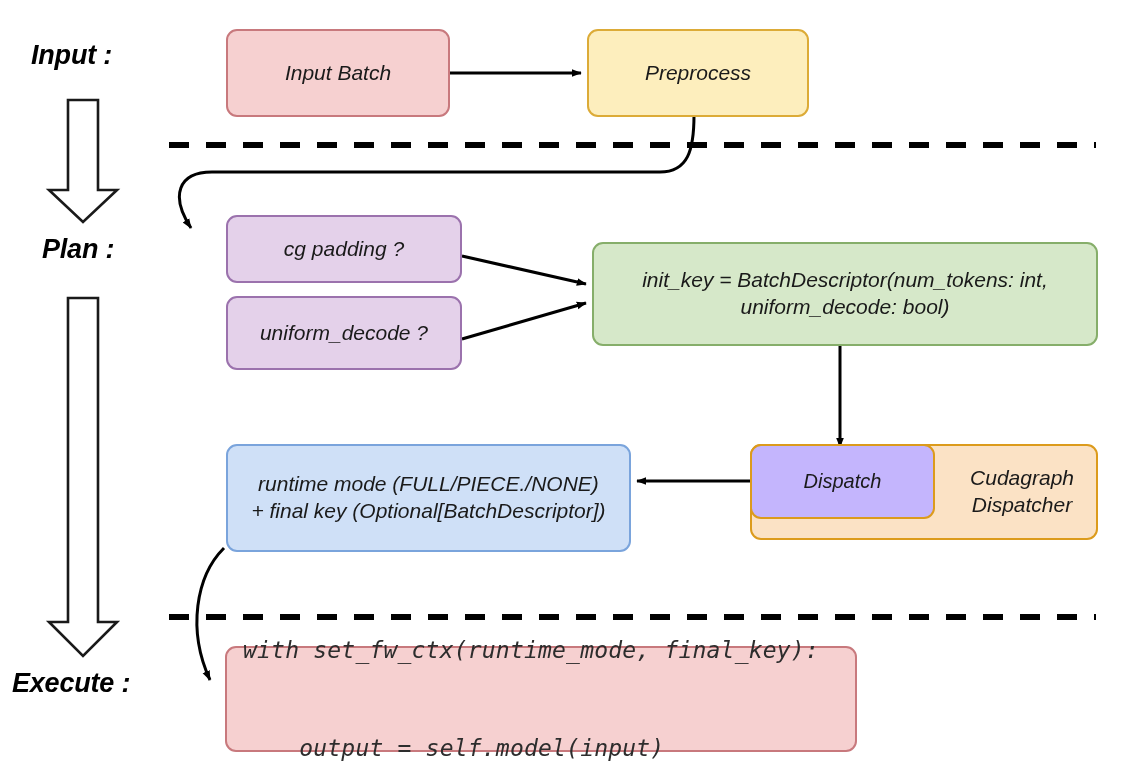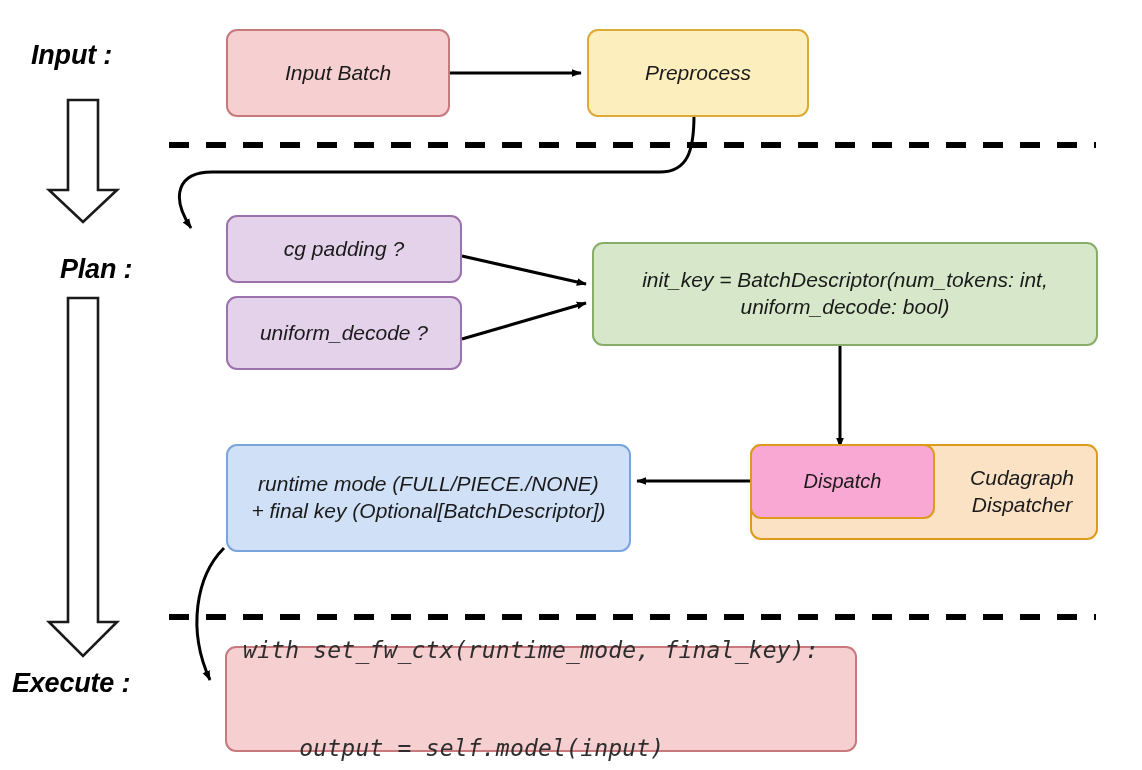--- a/index.html
+++ b/index.html
@@ -78,21 +78,21 @@
   }
   .node.blue {
     background: #cfe0f7;
     border-color: #7aa4dc;
   }
   .node.orange-outer {
     background: #fbe2c5;
     border-color: #dc9b1c;
   }
   .node.orange-inner {
-    background: #f9a8d4;
+    background: #c4b5fd;
     border-color: #dc9b1c;
   }
 
   
   .node.code {
     font-family: "DejaVu Sans Mono", "Liberation Mono", monospace;
     font-size: 23px;
     color: #2d2d2d;
     text-align: left;
     justify-content: flex-start;
@@ -138,21 +138,21 @@
 
     <line x1="840" y1="345" x2="840" y2="447" stroke="#000000" stroke-width="3" marker-end="url(#ah)"></line>
 
     <line x1="752" y1="481" x2="637" y2="481" stroke="#000000" stroke-width="3" marker-end="url(#ah)"></line>
 
     <path d="M224,548 C196,576 187,630 210,680" fill="none" stroke="#000000" stroke-width="3" marker-end="url(#ah)"></path>
   </svg>
 
   <div class="stage-label" style="left:31px; top:40px;">Input :</div>
 
-  <div class="stage-label" style="left:60px; top:234px;margin-top:20px;">Plan :</div>
+  <div class="stage-label" style="left:42px; top:234px;">Plan :</div>
 
   <div class="stage-label" style="left:12px; top:668px;">Execute :</div>
 
   <div class="node pink layer-mid" style="left:226px; top:29px; width:224px; height:88px;">
     <span class="line">Input Batch</span>
   </div>
 
   <div class="node yellow layer-mid" style="left:587px; top:29px; width:222px; height:88px;">
     <span class="line">Preprocess</span>
   </div>

